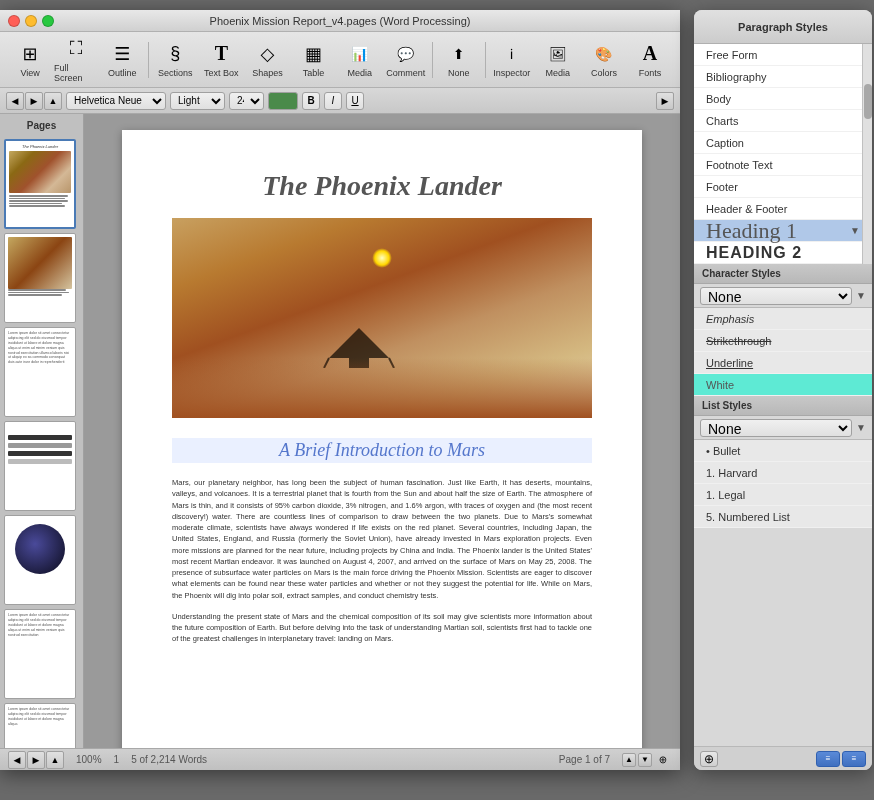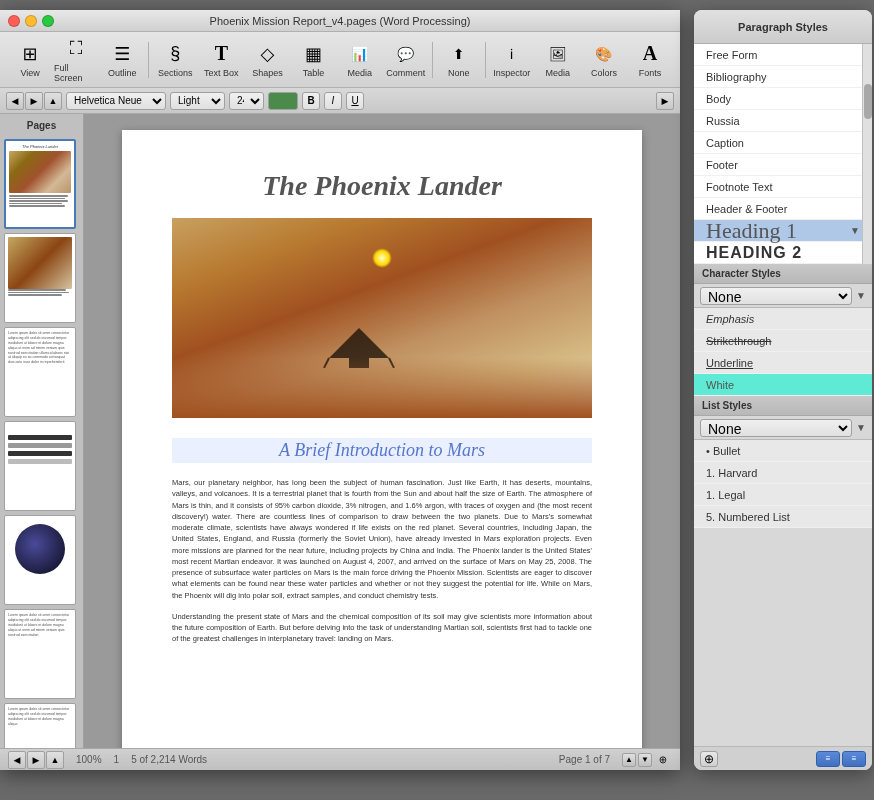--- a/index.html
+++ b/index.html
@@ -662,30 +662,30 @@
       <div class="panel-item">
         <span>Free Form</span>
       </div>
       <div class="panel-item">
         <span>Bibliography</span>
       </div>
       <div class="panel-item">
         <span>Body</span>
       </div>
       <div class="panel-item">
-        <span>Russia</span>
+        <span>Charts</span>
       </div>
       <div class="panel-item">
         <span>Caption</span>
       </div>
       <div class="panel-item">
+        <span>Footnote Text</span>
+      </div>
+      <div class="panel-item">
         <span>Footer</span>
-      </div>
-      <div class="panel-item">
-        <span>Footnote Text</span>
       </div>
       <div class="panel-item">
         <span>Header &amp; Footer</span>
       </div>
       <div class="panel-item selected heading1">
         <span>Heading 1</span>
         <span style="margin-left:auto; font-size:10px; color:#555;">▼</span>
       </div>
       <div class="panel-item heading2">
         <span>HEADING 2</span>

